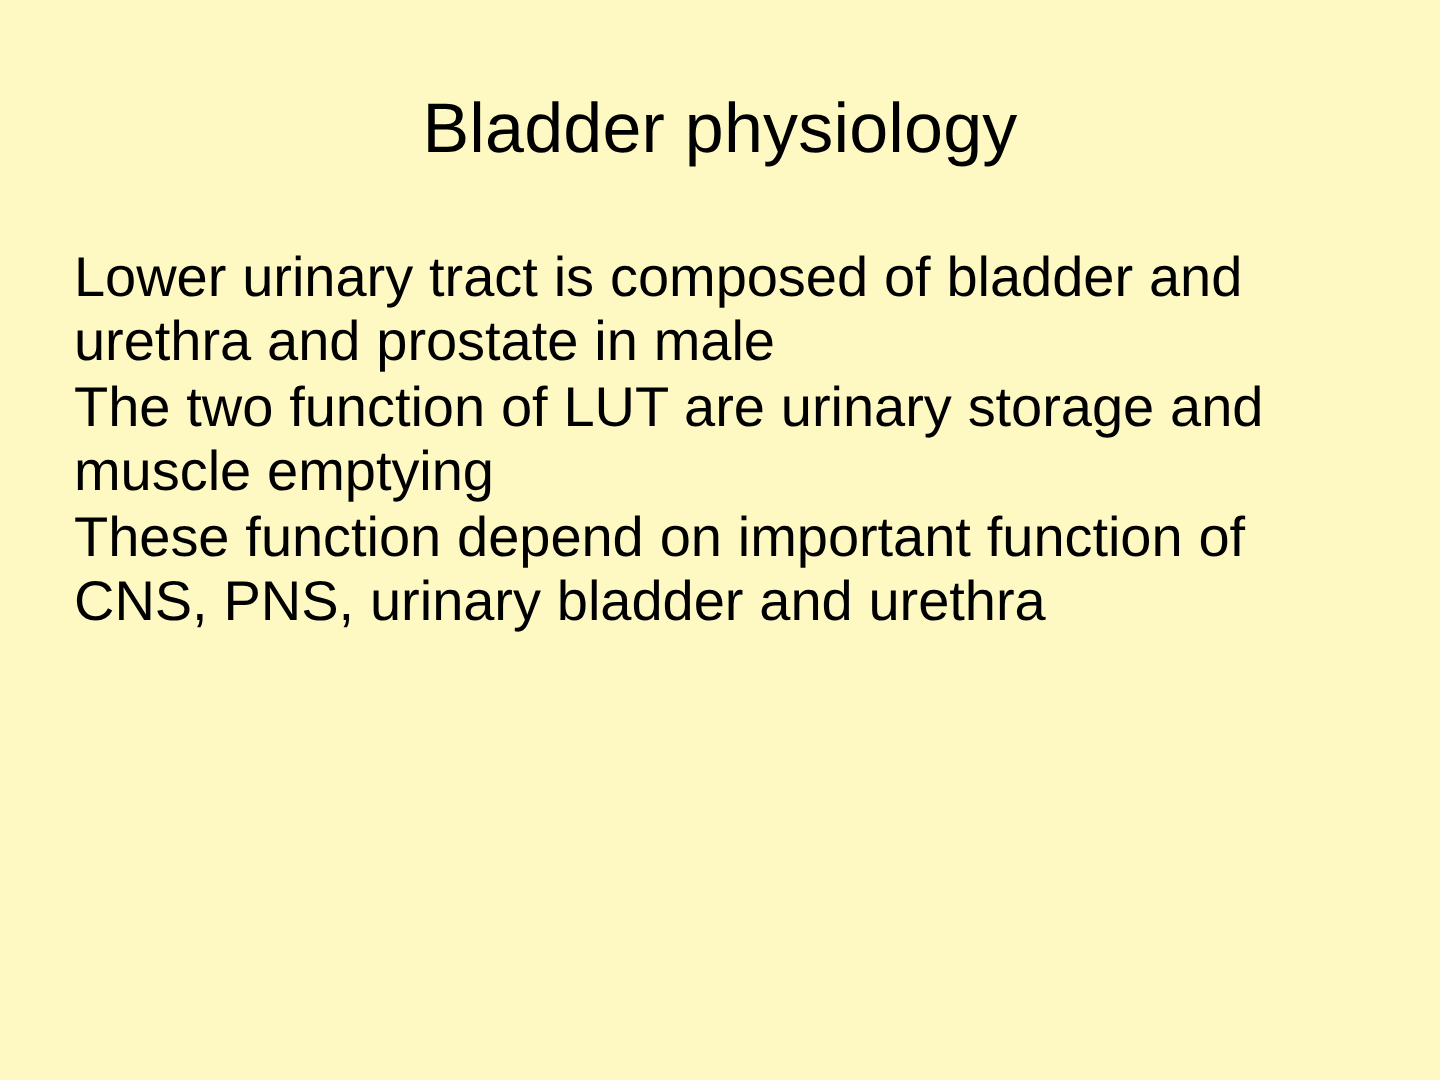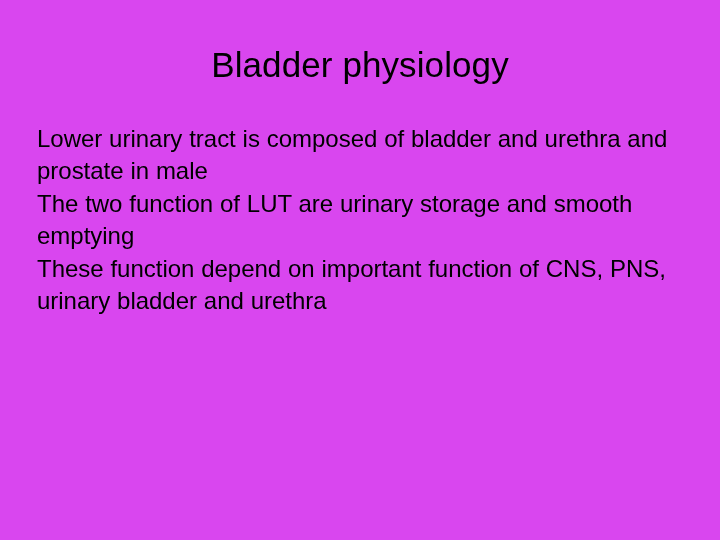--- a/index.html
+++ b/index.html
@@ -11,21 +11,21 @@
     height: 540px;
     background: #ffffff;
     font-family: "Liberation Sans", sans-serif;
     color: #000000;
     overflow: hidden;
   }
   .slide {
     position: relative;
     width: 720px;
     height: 540px;
-    background: #d946ef;
+    background: #fef9c3;
     box-sizing: border-box;
     padding-left: 20px;
   }
   .slide-title {
     position: absolute;
     left: 0;
     top: 44px;
     width: 720px;
     text-align: center;
     font-size: 35px;
@@ -35,37 +35,37 @@
     letter-spacing: 0.1px;
     white-space: nowrap;
   }
   .slide-body {
     position: absolute;
     left: 37px;
     top: 123px;
     width: 646px;
   }
   .body-para {
-    font-size: 24px;
+    font-size: 28px;
     line-height: 32.4px;
     font-weight: 400;
     color: #000000;
     margin: 0;
     padding: 0;
     text-align: left;
     letter-spacing: -0.02px;
     word-spacing: 0.2px;
   }
 </style>
 </head>
 <body>
 
 <div class="slide">
 
   <div class="slide-title">Bladder physiology</div>
 
   <div class="slide-body">
     <p class="body-para">Lower urinary tract is composed of bladder and urethra and prostate in male</p>
-    <p class="body-para">The two function of LUT are urinary storage and smooth emptying</p>
+    <p class="body-para">The two function of LUT are urinary storage and muscle emptying</p>
     <p class="body-para">These function depend on important function of CNS, PNS, urinary bladder and urethra</p>
   </div>
 
 </div>
 
 </body></html>

